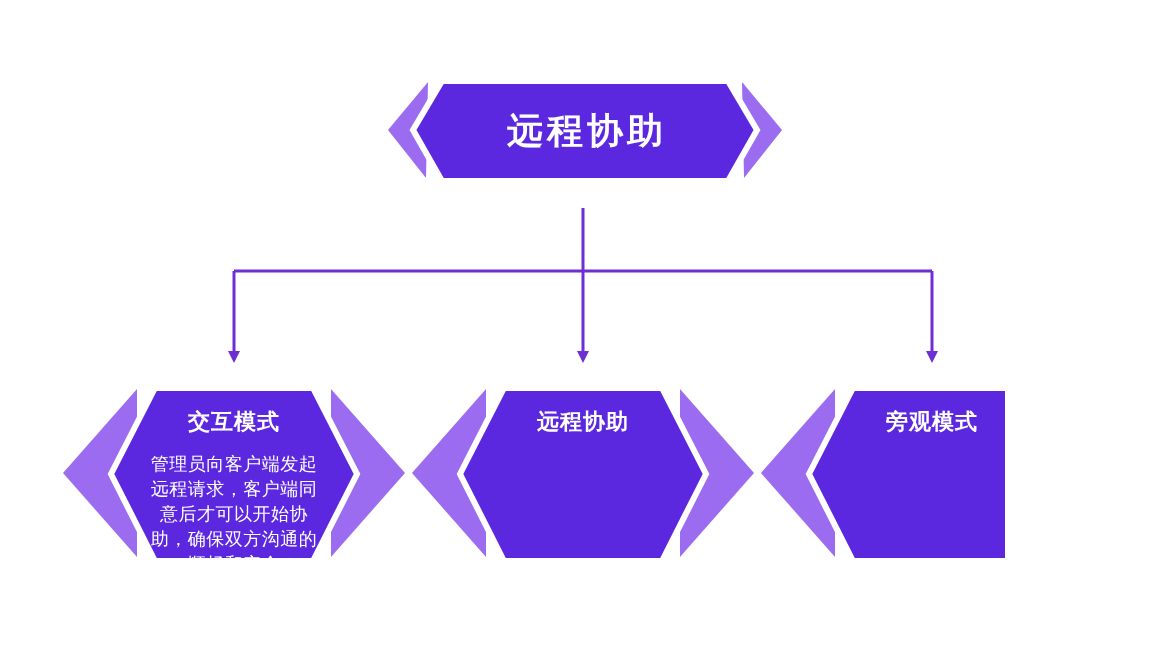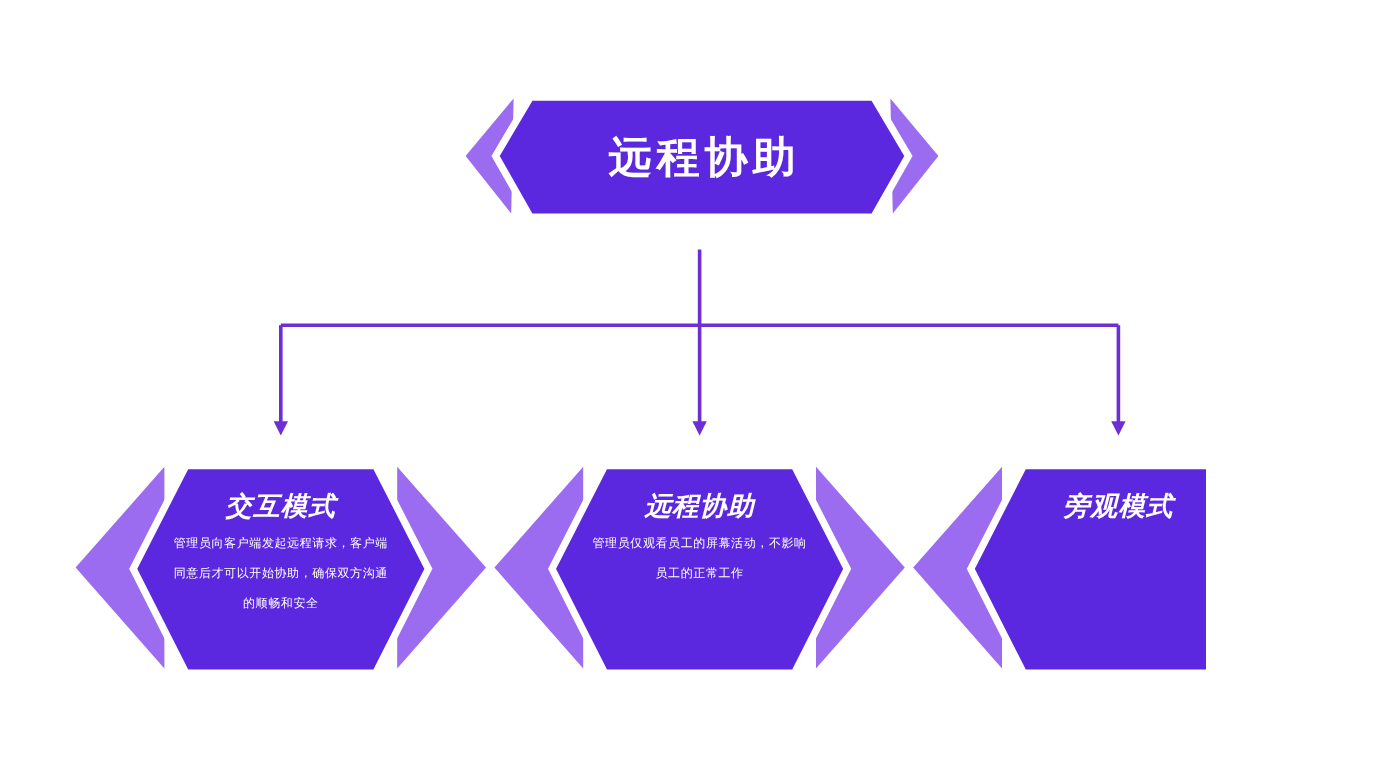--- a/index.html
+++ b/index.html
@@ -28,22 +28,22 @@
   }
   .card{position:absolute;top:385px;width:350px;height:180px;}
   .card-left-1{left:59px;}
   .card-left-2{left:408px;}
   .card-left-3{left:757px;}
   .card-text{
     position:absolute;left:0;top:0;right:0;bottom:0;
     padding-top:23px;text-align:center;
     color:var(--node-text,#ffffff);
   }
-  .card-title{font-size:22px;font-weight:bold;letter-spacing:1px;line-height:28px;font-style:italic;}
-  .card-desc{width:184px;margin:5px auto 0;font-size:10px;line-height:25px;letter-spacing:0.5px;}
+  .card-title{font-size:22px;font-weight:bold;letter-spacing:1px;line-height:28px;}
+  .card-desc{width:184px;margin:16px auto 0;font-size:18px;line-height:25px;letter-spacing:0.5px;}
   p{margin:0;}
 </style>
 </head>
 <body>
 
 <div class="canvas">
 
   <svg class="connectors" viewBox="0 0 1161 648" aria-hidden="true">
     <line class="conn" x1="583" y1="208" x2="583" y2="352"></line>
     <line class="conn" x1="234" y1="271" x2="932" y2="271"></line>
@@ -76,21 +76,20 @@
   </div>
 
   <div class="card card-left-2">
     <svg viewBox="0 0 350 180" aria-hidden="true">
       <polygon class="chev" points="78,4 4,88 78,172"></polygon>
       <polygon class="chev" points="272,4 346,88 272,172"></polygon>
       <polygon class="hexbody" points="52,89 96,3 254,3 298,89 254,176 96,176"></polygon>
     </svg>
     <div class="card-text">
       <div class="card-title">远程协助</div>
-      <p class="card-desc">管理员仅观看员工的屏幕活动，不影响员工的正常工作</p>
     </div>
   </div>
 
   <div class="card card-left-3">
     <svg viewBox="0 0 350 180" aria-hidden="true">
       <polygon class="chev" points="78,4 4,88 78,172"></polygon>
       <polygon class="chev" points="272,4 346,88 272,172"></polygon>
       <polygon class="hexbody" points="52,89 96,3 254,3 298,89 254,176 96,176"></polygon>
     </svg>
     <div class="card-text">

